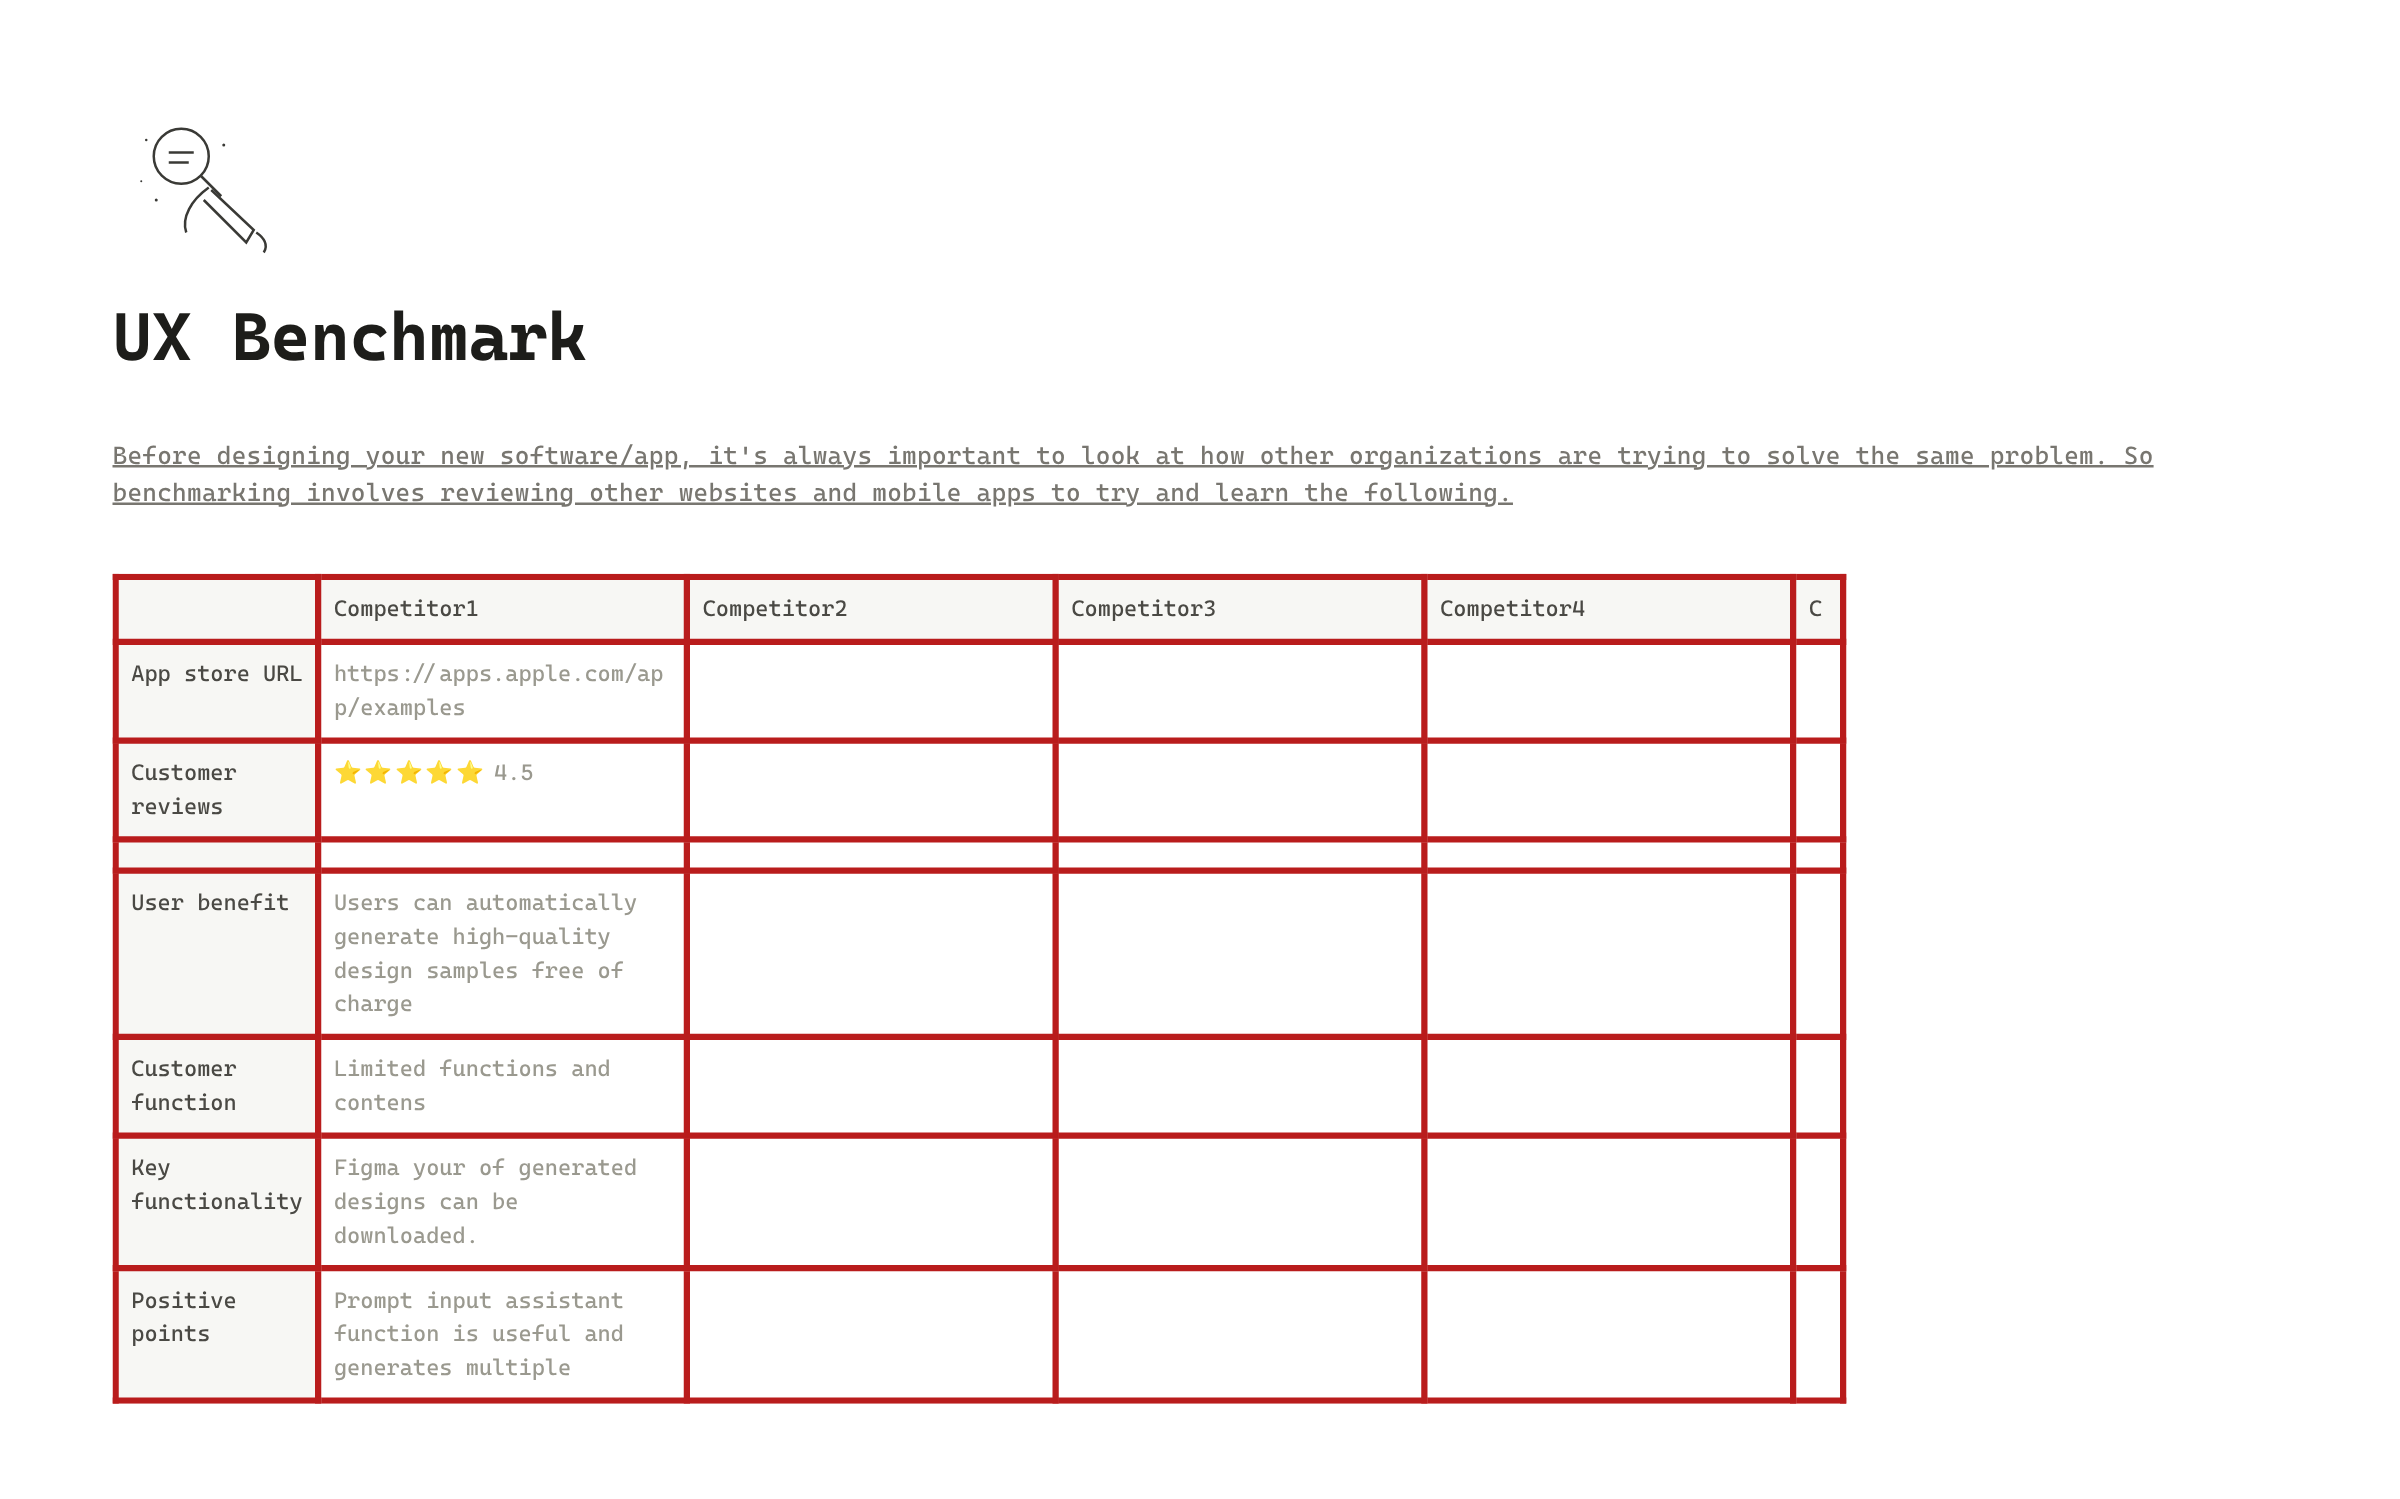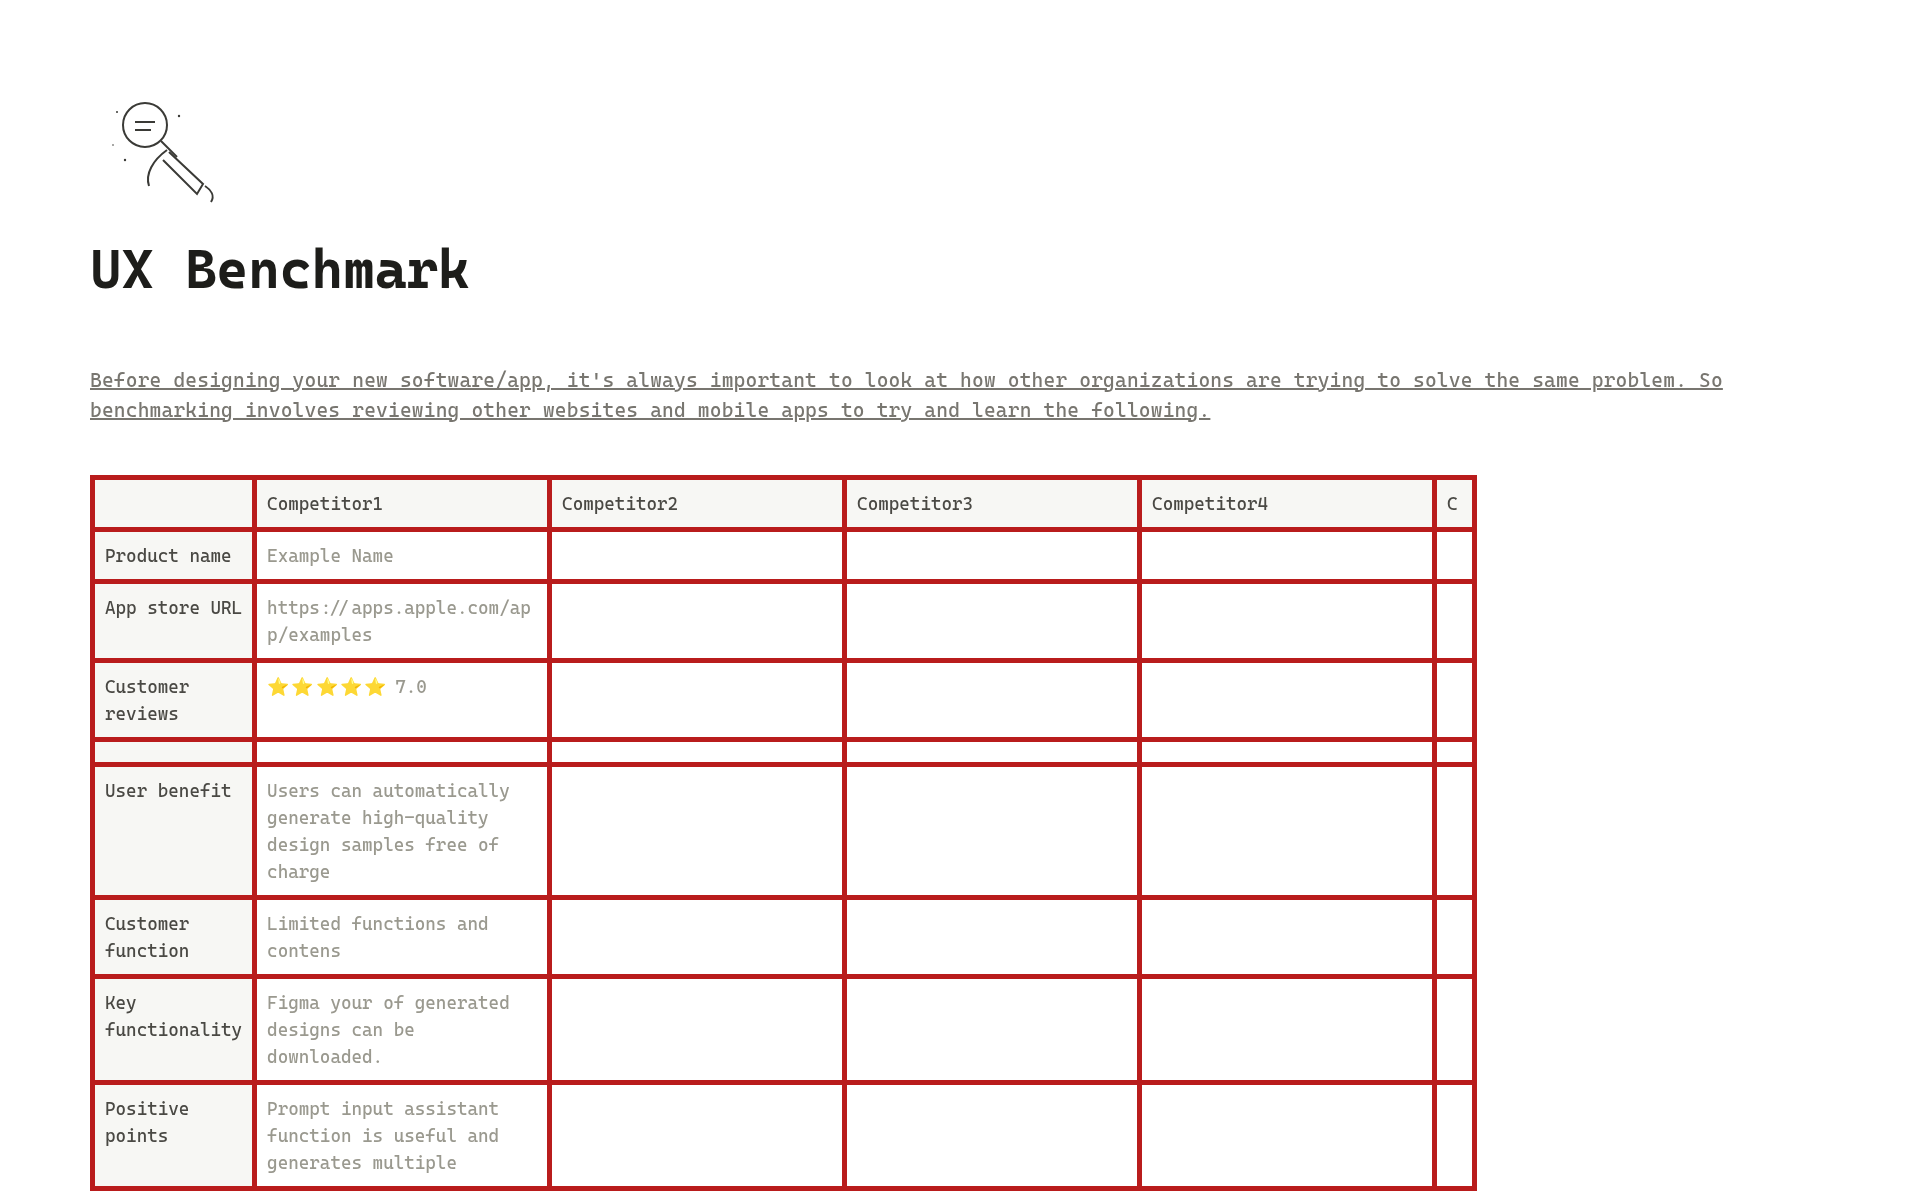--- a/index.html
+++ b/index.html
@@ -17,21 +17,21 @@
   .icon-area {
     margin-bottom: 10px;
     padding-left: 15px;
   }
   .icon-area svg { display: block; }
   h1.title {
     font-size: 54px;
     font-weight: 700;
     letter-spacing: 0px;
     color: #1d1d1a;
-    margin-bottom: 64px;
+    margin-bottom: 48px;
     margin-top: 30px;
   }
   .intro {
     font-size: 20px;
     line-height: 1.5;
     color: #787670;
     margin-bottom: 50px;
     max-width: 1740px;
     letter-spacing: 0.2px;
     text-decoration: underline;
@@ -109,39 +109,31 @@
           <th class="col0"></th>
           <th class="col">Competitor1</th>
           <th class="col">Competitor2</th>
           <th class="col">Competitor3</th>
           <th class="col">Competitor4</th>
           <th class="col5">C</th>
         </tr>
       </thead>
       <tbody>
         <tr>
-          <th class="rowlabel">Product name</th>
-          <td class="cell">Example Name</td>
-          <td class="cell"></td>
-          <td class="cell"></td>
-          <td class="cell"></td>
-          <td class="cell c5"></td>
-        </tr>
-        <tr>
           <th class="rowlabel">App store URL</th>
           <td class="cell">https://apps.apple.com/app/examples</td>
           <td class="cell"></td>
           <td class="cell"></td>
           <td class="cell"></td>
           <td class="cell c5"></td>
         </tr>
         <tr>
           <th class="rowlabel">Customer reviews</th>
           <td class="cell rating-row">
-            <span class="stars">⭐⭐⭐⭐⭐</span><span>7.0</span>
+            <span class="stars">⭐⭐⭐⭐⭐</span><span>4.5</span>
           </td>
           <td class="cell"></td>
           <td class="cell"></td>
           <td class="cell"></td>
           <td class="cell c5"></td>
         </tr>
         <tr>
           <th class="rowlabel"></th>
           <td class="cell"></td>
           <td class="cell"></td>

